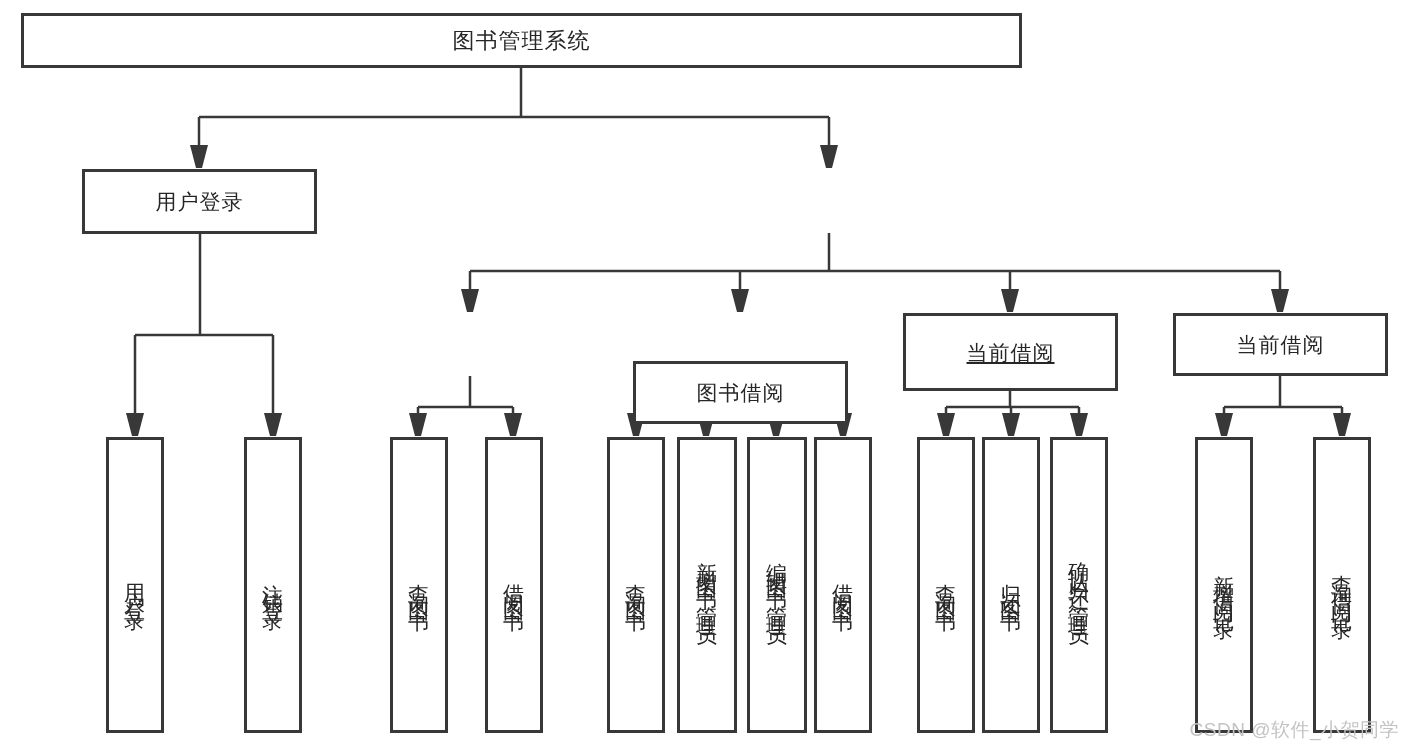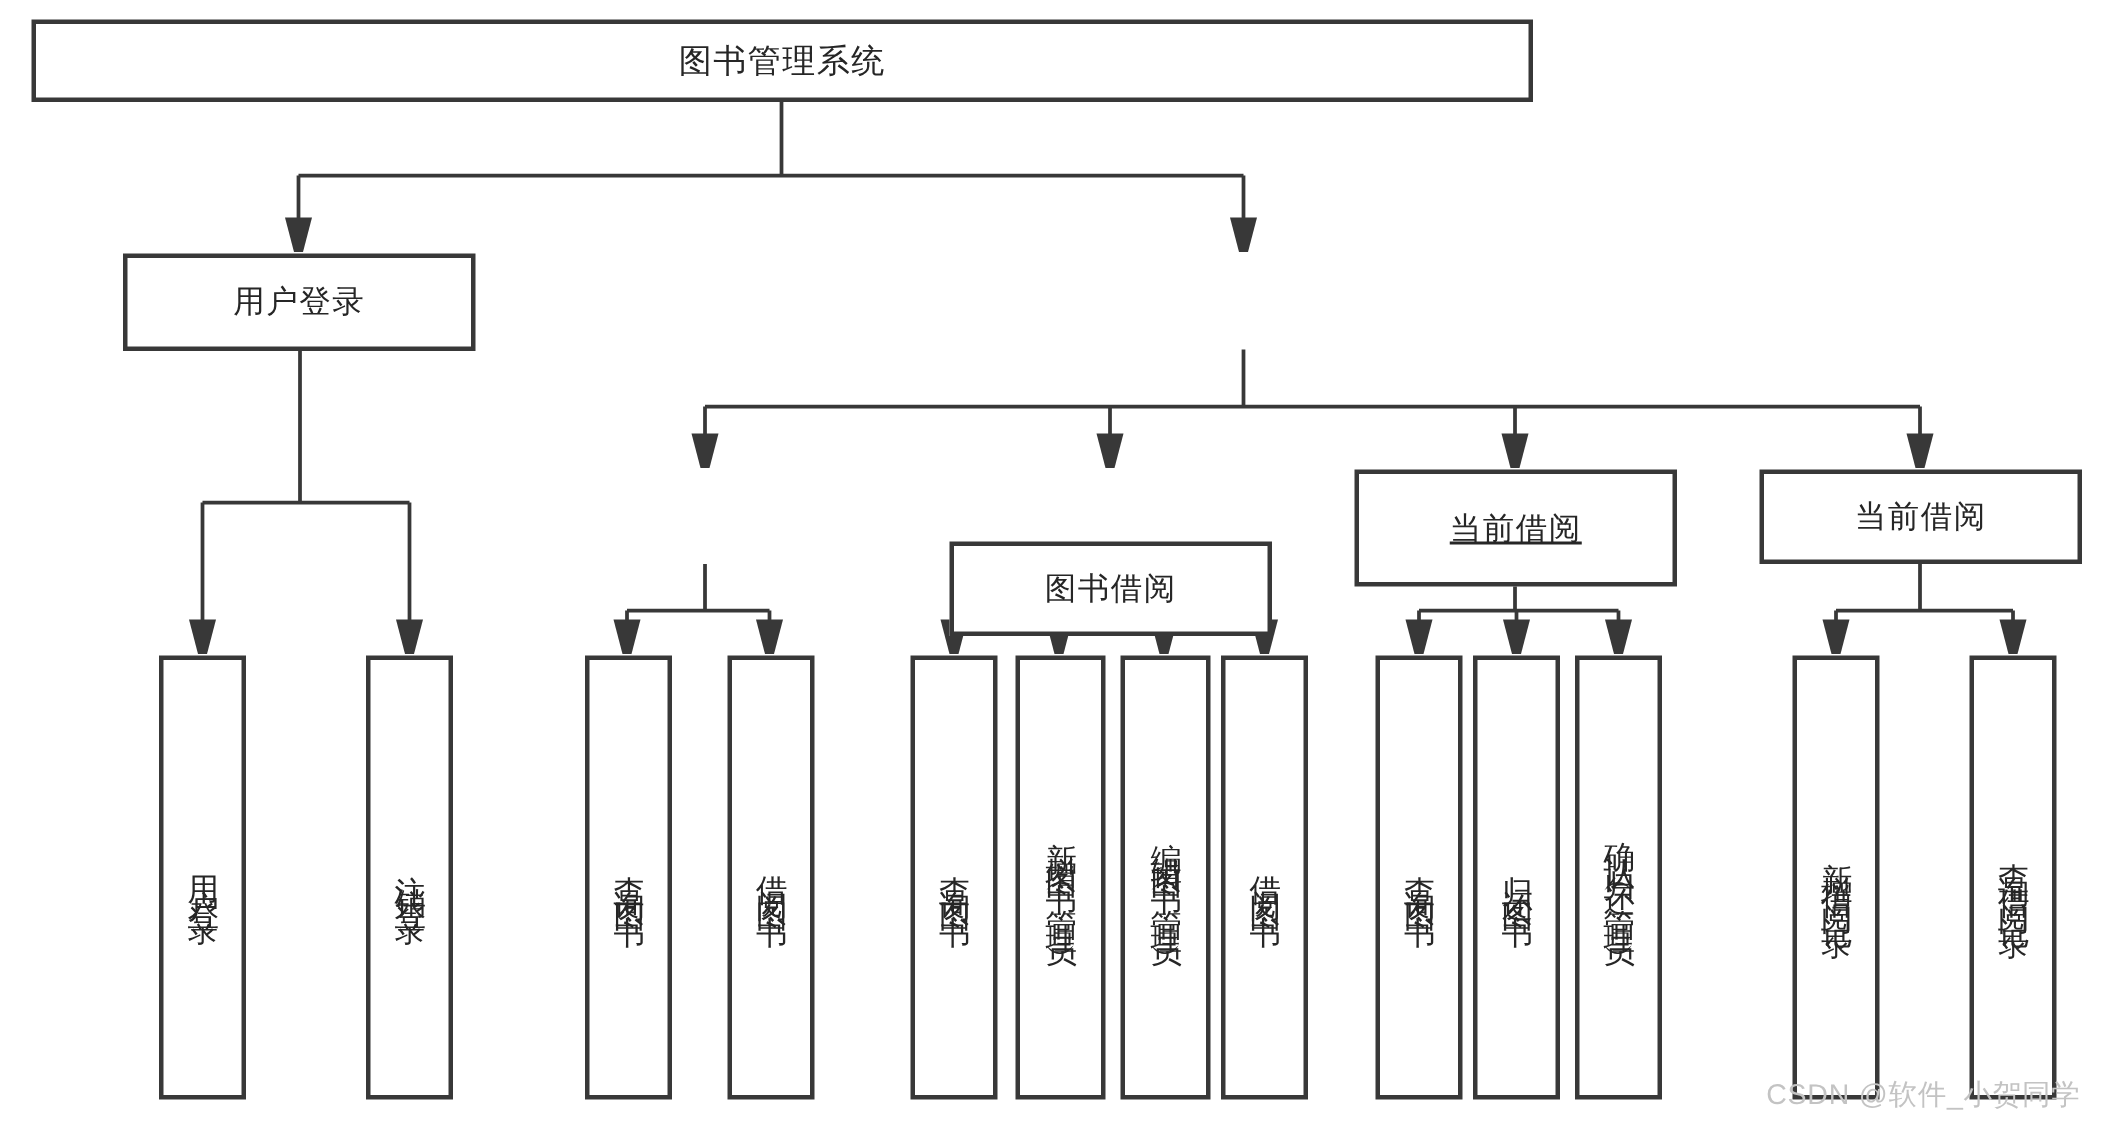--- a/index.html
+++ b/index.html
@@ -49,21 +49,21 @@
   #l-bor-a   {left:677px;width:60px;}
   #l-bor-e   {left:747px;width:60px;}
   #l-bor-b   {left:814px;}
   #l-cur-q   {left:917px;}
   #l-cur-r   {left:982px;}
   #l-cur-c   {left:1050px;}
   #l-log-a   {left:1195px;}
   #l-log-q   {left:1313px;}
   #watermark{
     position:absolute;
-    right:18px;top:717px;
+    right:6px;top:717px;
     z-index:5;
     font-size:19px;
     letter-spacing:0.5px;
     color:#c3c3c3;
     white-space:nowrap;
   }
 </style>
 </head>
 <body>
 

